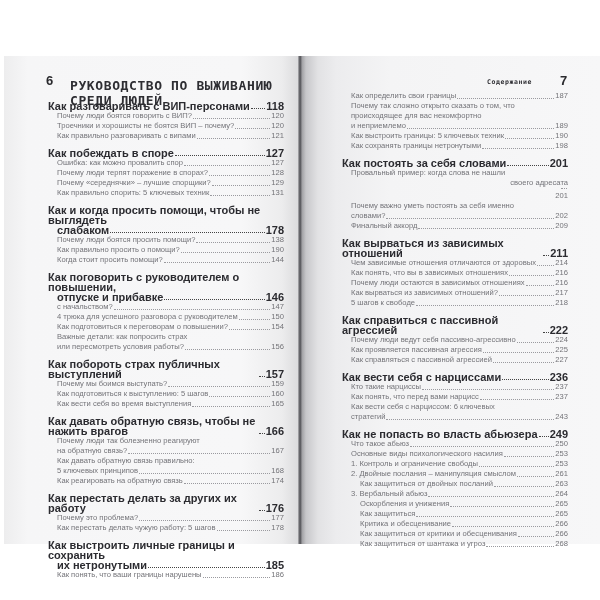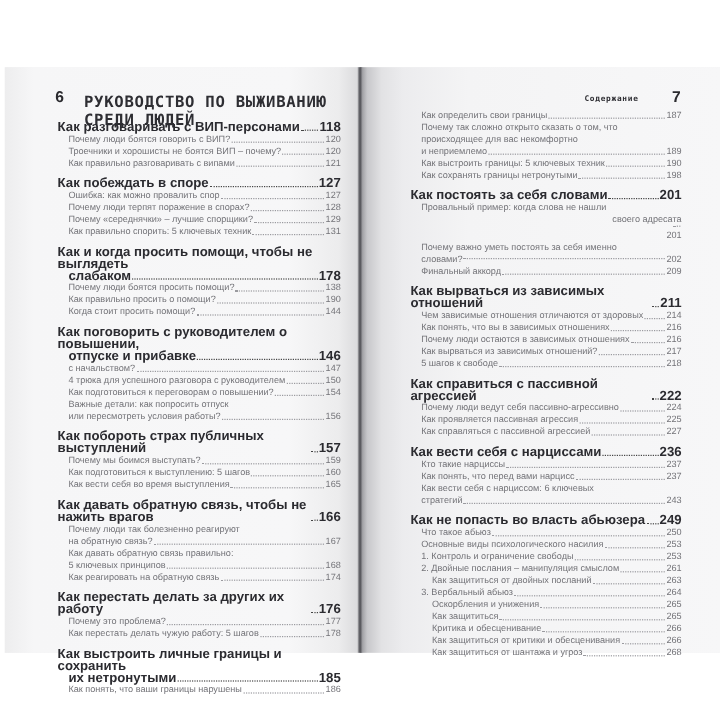--- a/index.html
+++ b/index.html
@@ -142,21 +142,21 @@
           <span class="t">4 трюка для успешного разговора с руководителем</span>
           <span class="dots"></span>
           <span class="p">150</span>
         </div>
         <div class="entry sub">
           <span class="t">Как подготовиться к переговорам о повышении?</span>
           <span class="dots"></span>
           <span class="p">154</span>
         </div>
         <div class="entry sub">
-          <span class="t">Важные детали: как попросить отпуск</span>
+          <span class="t">Важные детали: как попросить страх</span>
         </div>
         <div class="entry sub cont" style="padding-left: 9px;">
           <span class="t">или пересмотреть условия работы?</span>
           <span class="dots"></span>
           <span class="p">156</span>
         </div>
         <div class="entry chapter">
           <span class="t">Как побороть страх публичных выступлений</span>
           <span class="dots"></span>
           <span class="p">157</span>
@@ -271,21 +271,21 @@
           <span class="t">Провальный пример: когда слова не нашли</span>
         </div>
         <div class="entry sub cont" style="padding-left: 9px; flex-direction: column;">
           <span class="t">своего адресата</span>
           <span class="dots"></span>
           <span class="p">201</span>
         </div>
         <div class="entry sub">
           <span class="t">Почему важно уметь постоять за себя именно</span>
         </div>
-        <div class="entry sub cont" style="padding-left: 9px; align-items: center;">
+        <div class="entry sub cont" style="padding-left: 9px;">
           <span class="t">словами?</span>
           <span class="dots"></span>
           <span class="p">202</span>
         </div>
         <div class="entry sub">
           <span class="t">Финальный аккорд</span>
           <span class="dots"></span>
           <span class="p">209</span>
         </div>
         <div class="entry chapter">

